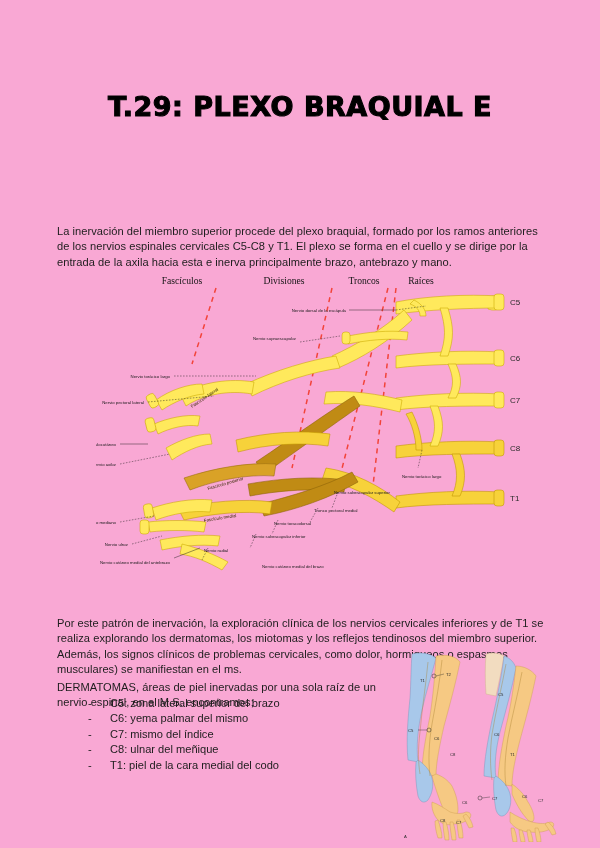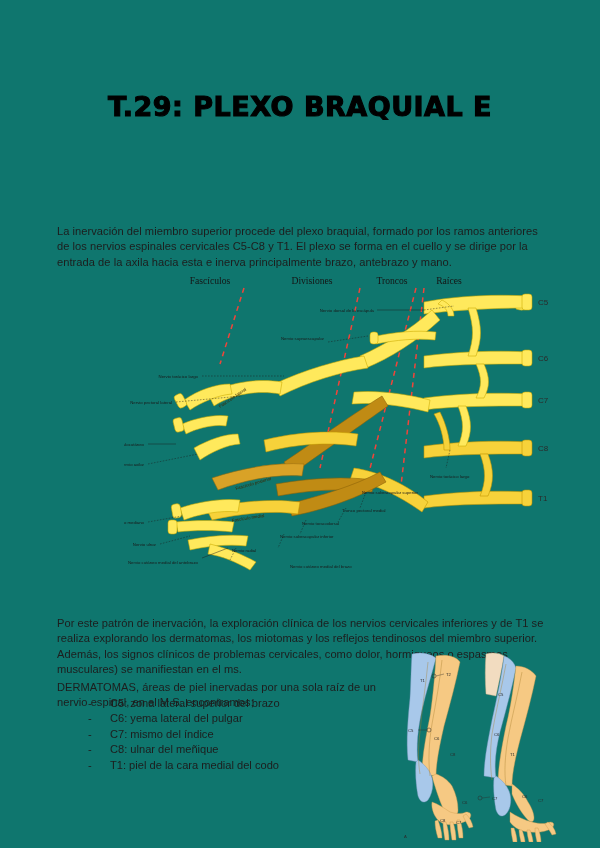--- a/index.html
+++ b/index.html
@@ -11,21 +11,21 @@
     width: 600px;
     height: 848px;
     position: relative;
     font-family: "Liberation Sans", sans-serif;
     color: #1b1b1b;
     overflow: hidden;
   }
   .page {
     position: absolute;
     inset: 0;
-    background: #0f766e;
+    background: #f9a8d4;
   }
 
   
   .title-block {
     position: absolute;
     left: 40px;
     top: 84px;
     width: 520px;
     text-align: center;
   }
@@ -64,21 +64,21 @@
     line-height: 15.4px;
     color: #1d1d1d;
   }
   .bullet-row { display: flex; }
   .bullet-dash { width: 22px; flex: none; }
   .bullet-text { flex: 1; }
 
   
   #plexus-figure {
     position: absolute;
-    left: 124px;
+    left: 96px;
     top: 272px;
     width: 440px;
     height: 300px;
   }
   #plexus-figure svg { display: block; }
 
   .col-head {
     font-family: "Liberation Serif", serif;
     font-size: 9.6px;
     fill: #151515;
@@ -279,21 +279,21 @@
 
   <div class="para" id="dermatomas-para">DERMATOMAS, áreas de piel inervadas por una sola raíz de un nervio espinal, en el M.S. encontramos;</div>
 
   <div class="bullets">
     <div class="bullet-row">
       <span class="bullet-dash">-</span>
       <span class="bullet-text">C5: zona lateral superior del brazo</span>
     </div>
     <div class="bullet-row">
       <span class="bullet-dash">-</span>
-      <span class="bullet-text">C6: yema lateral del pulgar</span>
+      <span class="bullet-text">C6: yema palmar del mismo</span>
     </div>
     <div class="bullet-row">
       <span class="bullet-dash">-</span>
       <span class="bullet-text">C7: mismo del índice</span>
     </div>
     <div class="bullet-row">
       <span class="bullet-dash">-</span>
       <span class="bullet-text">C8: ulnar del meñique</span>
     </div>
     <div class="bullet-row">

